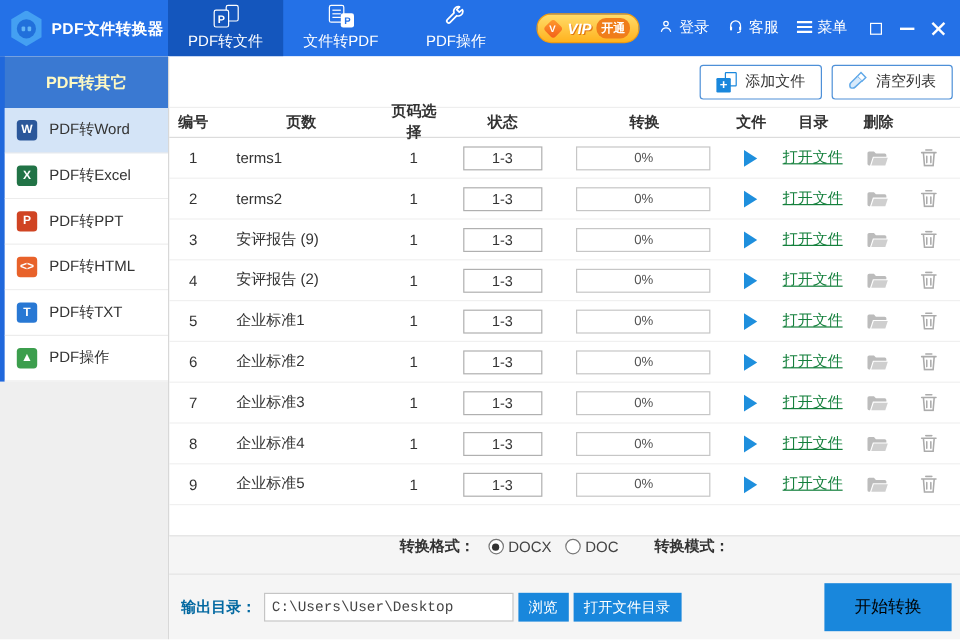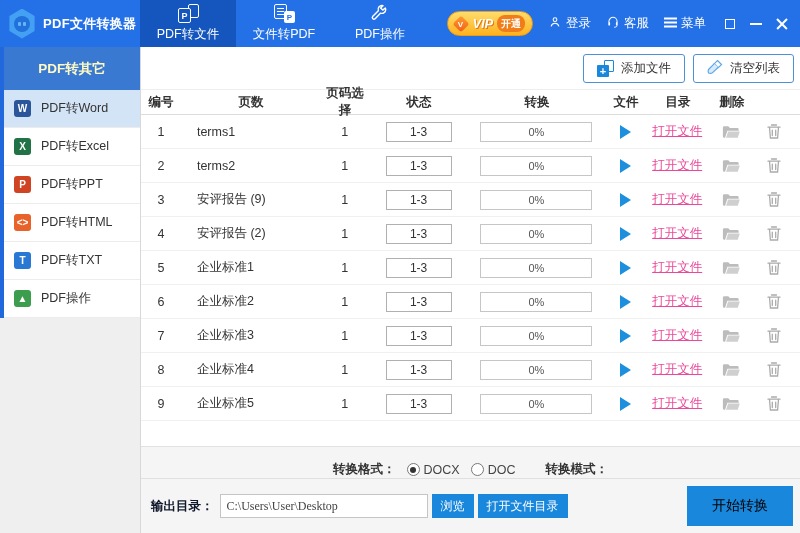--- a/index.html
+++ b/index.html
@@ -64,34 +64,34 @@
   .tbody{flex-shrink:0}
   .tr{height:34px;display:flex;align-items:center;border-bottom:1px solid #f0f0f0;padding-right:6px}
   .td{display:flex;align-items:center;justify-content:center;font-size:12.5px;color:#333}
   .c-no{width:40px}
   .c-name{width:140px;justify-content:flex-start;padding-left:16px}
   .c-pages{width:48px}.c-range{width:100px}.c-status{width:136px}
   .c-convert{width:42px}.c-file{width:62px}.c-dir{width:46px}.c-del{width:40px}
   .range-input{width:66px;height:20px;border:1px solid #b0b0b0;text-align:center;font-size:12px;color:#333;font-family:inherit;background:#fff}
   .progress{width:112px;height:20px;border:1px solid #c6c6c6;display:flex;align-items:center;justify-content:center;font-size:11px;color:#555;background:#fff}
   .play{width:0;height:0;border-left:11px solid #1E8FDD;border-top:7px solid transparent;border-bottom:7px solid transparent;cursor:pointer}
-  .open-link{color:#ec4899;text-decoration:underline;cursor:pointer;font-size:12.5px;white-space:nowrap}
+  .open-link{color:#15803d;text-decoration:underline;cursor:pointer;font-size:12.5px;white-space:nowrap}
   .icon-btn{cursor:pointer;display:flex;align-items:center;justify-content:center}
   .spacer{flex:1}
 
-  .options-bar{height:33px;background:#f5f5f5;border-top:1px solid #e2e2e2;border-bottom:1px solid #e0e0e0;display:flex;align-items:flex-end;justify-content:center;gap:30px;flex-shrink:0;font-size:12.5px;color:#444}
+  .options-bar{height:33px;background:#f5f5f5;border-top:1px solid #e2e2e2;border-bottom:1px solid #e0e0e0;display:flex;align-items:flex-start;justify-content:center;gap:30px;flex-shrink:0;font-size:12.5px;color:#444}
   .opt-group{display:flex;align-items:center;gap:11px}
   .opt-label{font-weight:bold;color:#333}
   .radio-opt{display:flex;align-items:center;gap:4px;cursor:pointer}
   .radio{width:13px;height:13px;border:1px solid #777;border-radius:50%;position:relative;background:#fff;flex-shrink:0}
   .radio.selected::after{content:"";position:absolute;inset:2.5px;background:#333;border-radius:50%}
 
   .footer{height:54px;background:#f5f5f5;display:flex;align-items:center;padding:0 7px 0 10px;flex-shrink:0;gap:4px}
-  .footer-label{font-size:12.5px;color:#0f172a;font-weight:bold;margin-right:2px;white-space:nowrap}
-  .path-input{width:208px;height:24px;border:1px solid #c5c5c5;padding:0 6px;font-size:12px;color:#444;background:#fff;font-family:Liberation Serif, serif}
+  .footer-label{font-size:12.5px;color:#0369a1;font-weight:bold;margin-right:2px;white-space:nowrap}
+  .path-input{width:208px;height:24px;border:1px solid #c5c5c5;padding:0 6px;font-size:12px;color:#444;background:#fff;font-family:Liberation Mono, monospace}
   .btn-blue{background:#1987DC;color:#fff;border:none;height:24px;font-size:12px;padding:0 9px;cursor:pointer;font-family:inherit;white-space:nowrap}
   .start-btn{margin-left:auto;width:106px;height:40px;background:#1987DC;color:#000000;font-size:14px;border:none;cursor:pointer;font-family:inherit}
 </style>
 </head>
 <body>
 
 <div class="app">
 
   <header class="topbar">
     <div class="brand">

